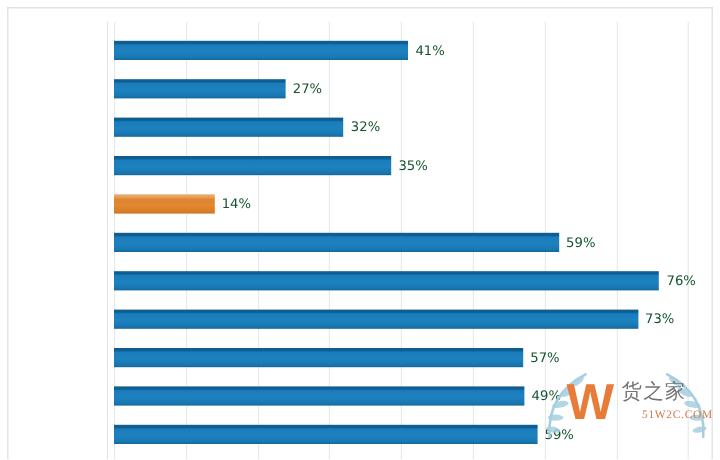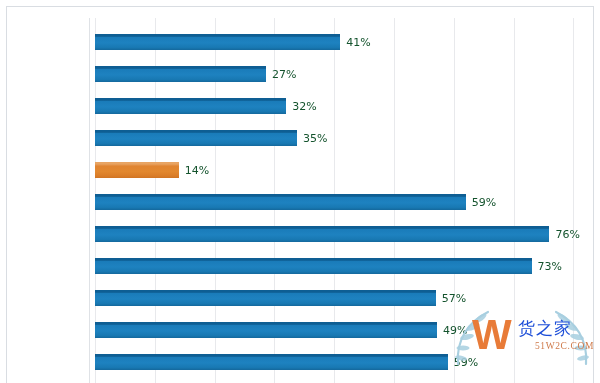--- a/index.html
+++ b/index.html
@@ -109,22 +109,22 @@
     font-weight: bold;
     color: #e87b38;
     font-family: "Liberation Sans", sans-serif;
     line-height: 1;
   }
   .wm-cn {
     position: absolute;
     left: 70px;
     top: 16px;
     font-size: 17px;
-    color: #1d4ed8;
-    font-family: Liberation Sans, sans-serif;
+    color: #737373;
+    font-family: Liberation Mono, monospace;
     letter-spacing: 1px;
     line-height: 1;
   }
   .wm-url {
     position: absolute;
     left: 70px;
     top: 38px;
     font-size: 9.5px;
     color: #cf7a4a;
     font-family: Liberation Serif, serif;
@@ -160,33 +160,33 @@
         </div>
       <div class="axis-line"></div>
       <div id="rows">
           <div class="row" style="top: 8px;">
             <div class="bar-wrap" style="width: 245.18px;">
               <div class="bar blue"></div>
               <div class="val-label">41%</div>
             </div>
           </div>
           <div class="row" style="top: 40px;">
-            <div class="bar-wrap" style="width: 171px;">
+            <div class="bar-wrap" style="width: 143px;">
               <div class="bar blue"></div>
               <div class="val-label">27%</div>
             </div>
           </div>
           <div class="row" style="top: 72px;">
             <div class="bar-wrap" style="width: 191.36px; text-align: center;">
               <div class="bar blue"></div>
               <div class="val-label">32%</div>
             </div>
           </div>
           <div class="row" style="top: 104px;">
-            <div class="bar-wrap" style="width: 202px;">
+            <div class="bar-wrap" style="width: 231px;">
               <div class="bar blue"></div>
               <div class="val-label">35%</div>
             </div>
           </div>
           <div class="row" style="top: 136px;">
             <div class="bar-wrap" style="width: 83.72px; text-align: center;">
               <div class="bar orange"></div>
               <div class="val-label">14%</div>
             </div>
           </div>

